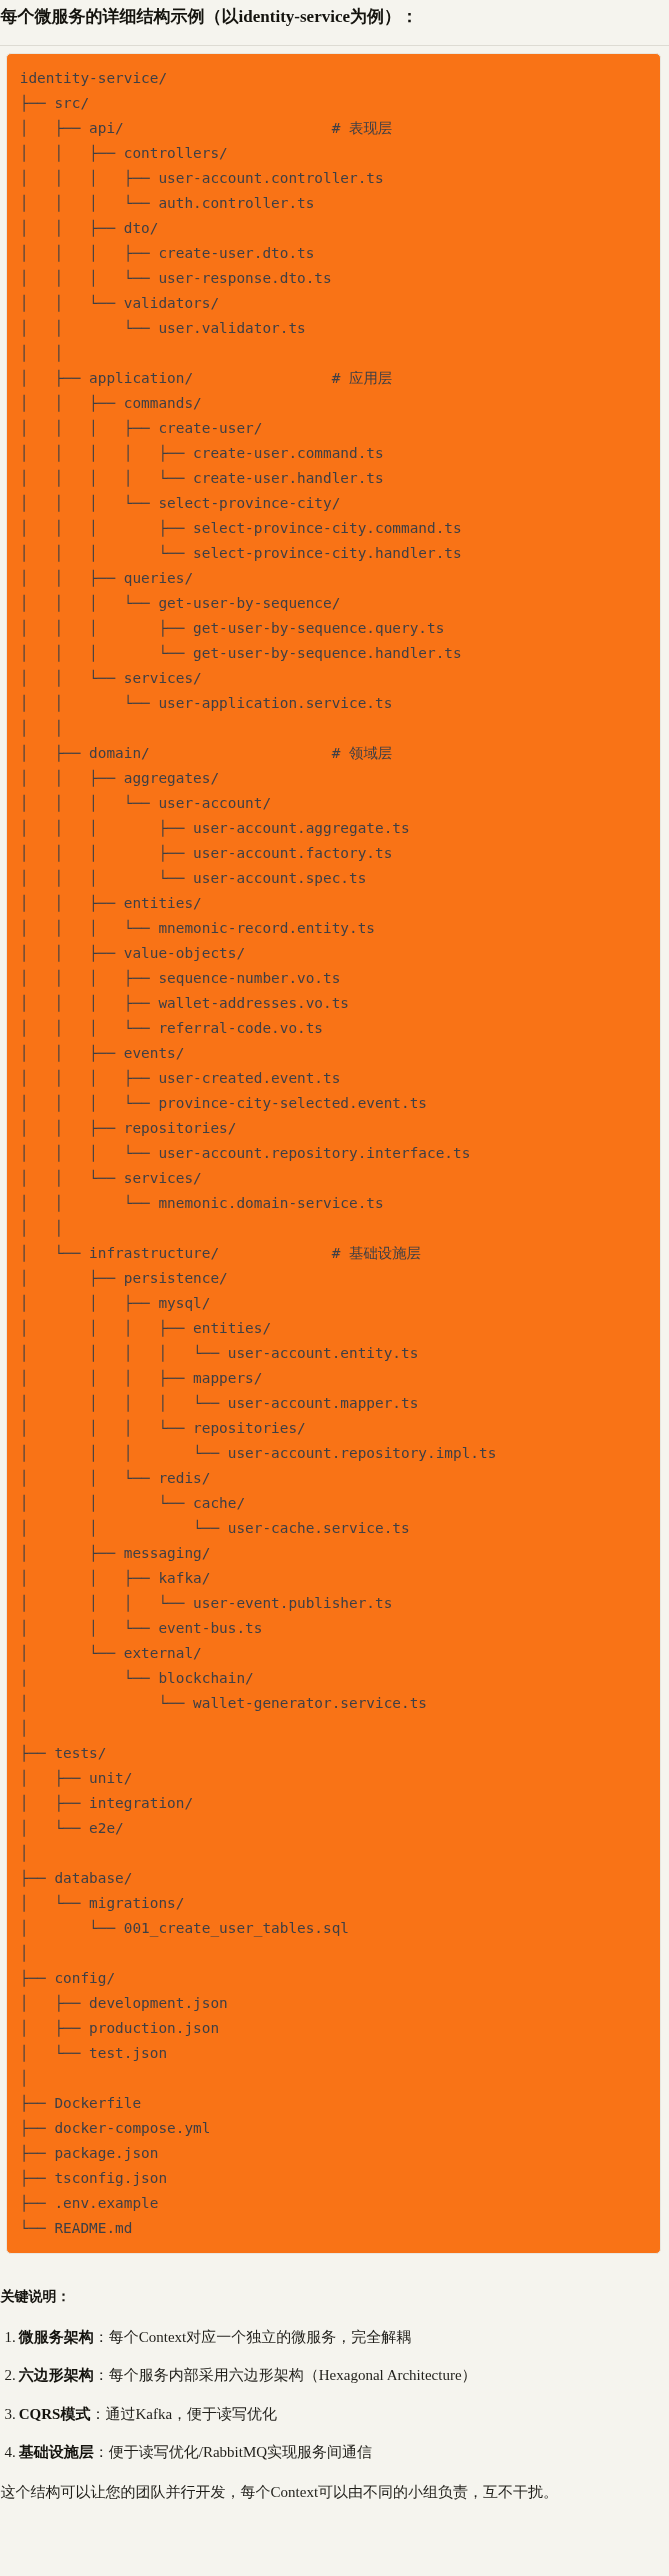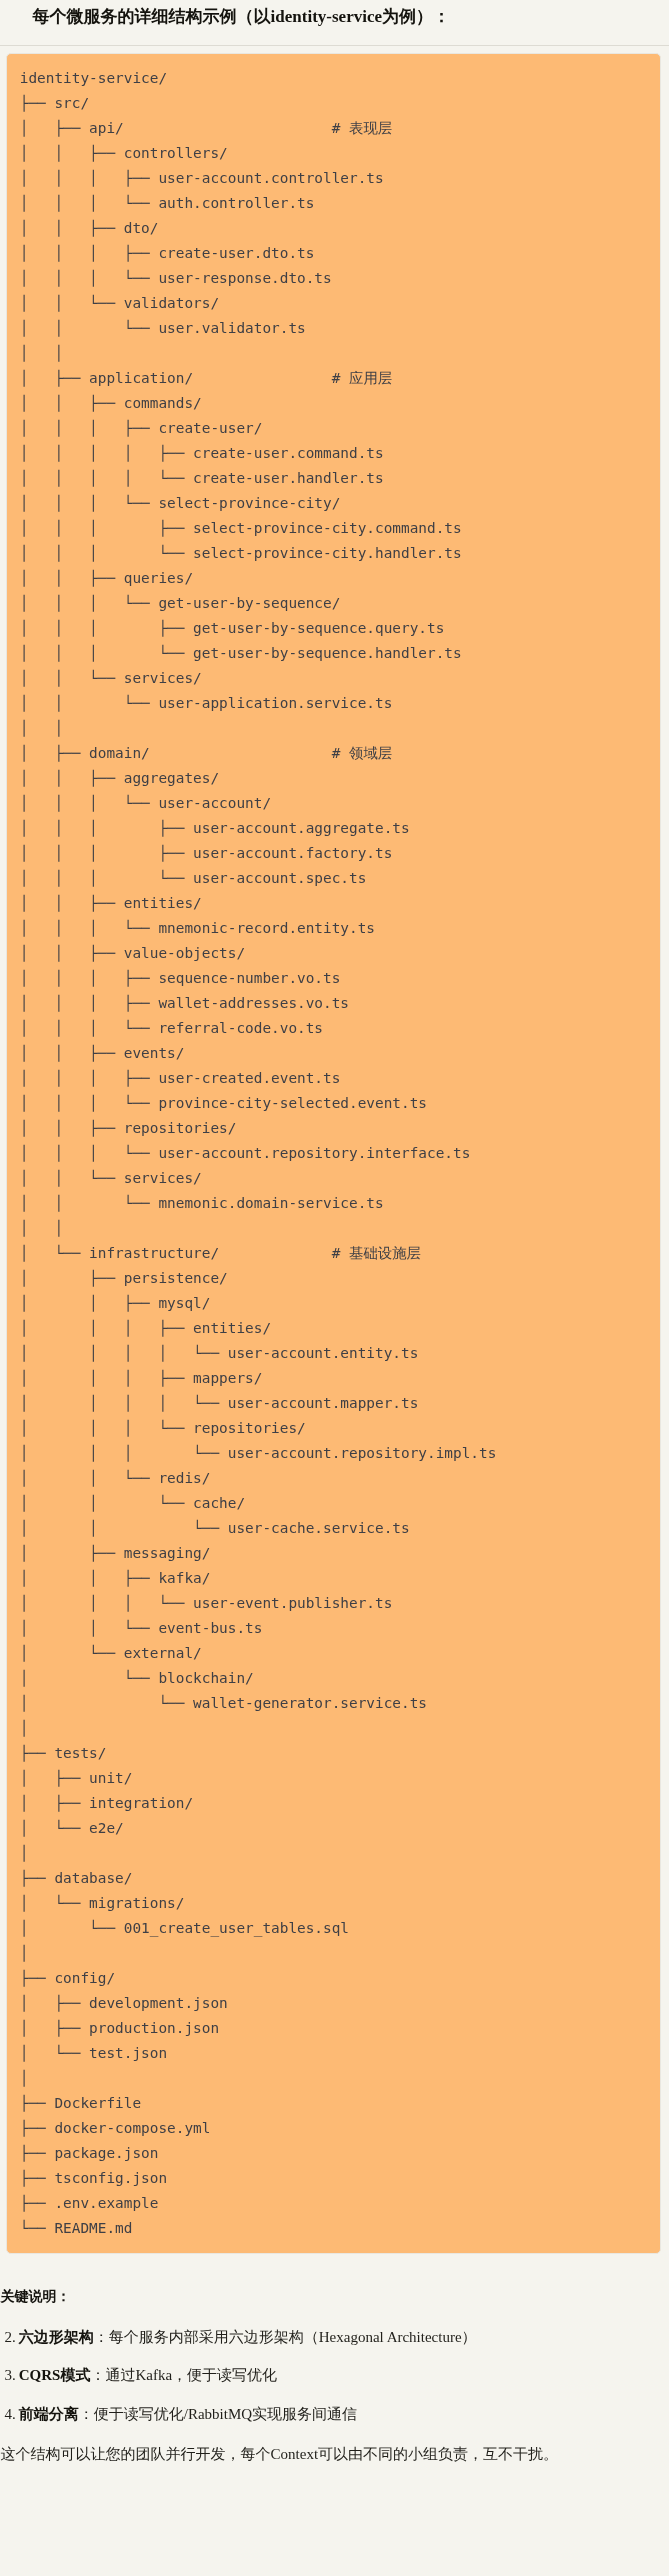--- a/index.html
+++ b/index.html
@@ -15,32 +15,31 @@
   }
   .page { width: 669px; height: 2576px; position: relative; }
 
   .page-title {
     margin: 5.6px 0 0 0.6px;
     font-size: 17px;
     line-height: 22.5px;
     font-weight: bold;
     color: #14130E;
     font-family: "Liberation Serif", "DejaVu Serif", serif;
-    padding-left: 32px;
   }
   .title-divider {
     border: none;
     border-top: 0.6px solid #DDDBD3;
     margin: 17px 0 0 0;
   }
 
   pre.tree {
     margin: 6.9px 8.1px 0 6.3px;
     padding: 12px 12.5px;
-    background: #fdba74;
+    background: #f97316;
     border: 0.6px solid #E9E7E0;
     border-radius: 5px;
     font-family: "DejaVu Sans Mono", "Liberation Mono", monospace;
     font-size: 14.4px;
     line-height: 25px;
     color: #3E3F45;
     white-space: pre;
     overflow: hidden;
   }
 
@@ -162,21 +161,22 @@
 ├── Dockerfile
 ├── docker-compose.yml
 ├── package.json
 ├── tsconfig.json
 ├── .env.example
 └── README.md</pre>
 
   <h2 class="notes-heading">关键说明：</h2>
 
   <div class="notes-list">
+      <div class="note-item"><span class="note-num">1.</span><span class="note-term">微服务架构</span><span class="note-desc">：每个Context对应一个独立的微服务，完全解耦</span></div>
       <div class="note-item"><span class="note-num">2.</span><span class="note-term">六边形架构</span><span class="note-desc">：每个服务内部采用六边形架构（Hexagonal Architecture）</span></div>
       <div class="note-item"><span class="note-num">3.</span><span class="note-term">CQRS模式</span><span class="note-desc">：通过Kafka，便于读写优化</span></div>
-      <div class="note-item"><span class="note-num">4.</span><span class="note-term">前端分离</span><span class="note-desc">：便于读写优化/RabbitMQ实现服务间通信</span></div>
+      <div class="note-item"><span class="note-num">4.</span><span class="note-term">基础设施层</span><span class="note-desc">：便于读写优化/RabbitMQ实现服务间通信</span></div>
     </div>
 
   <p class="notes-footer">这个结构可以让您的团队并行开发，每个Context可以由不同的小组负责，互不干扰。</p>
 
 </div>
 
 
 </body></html>

